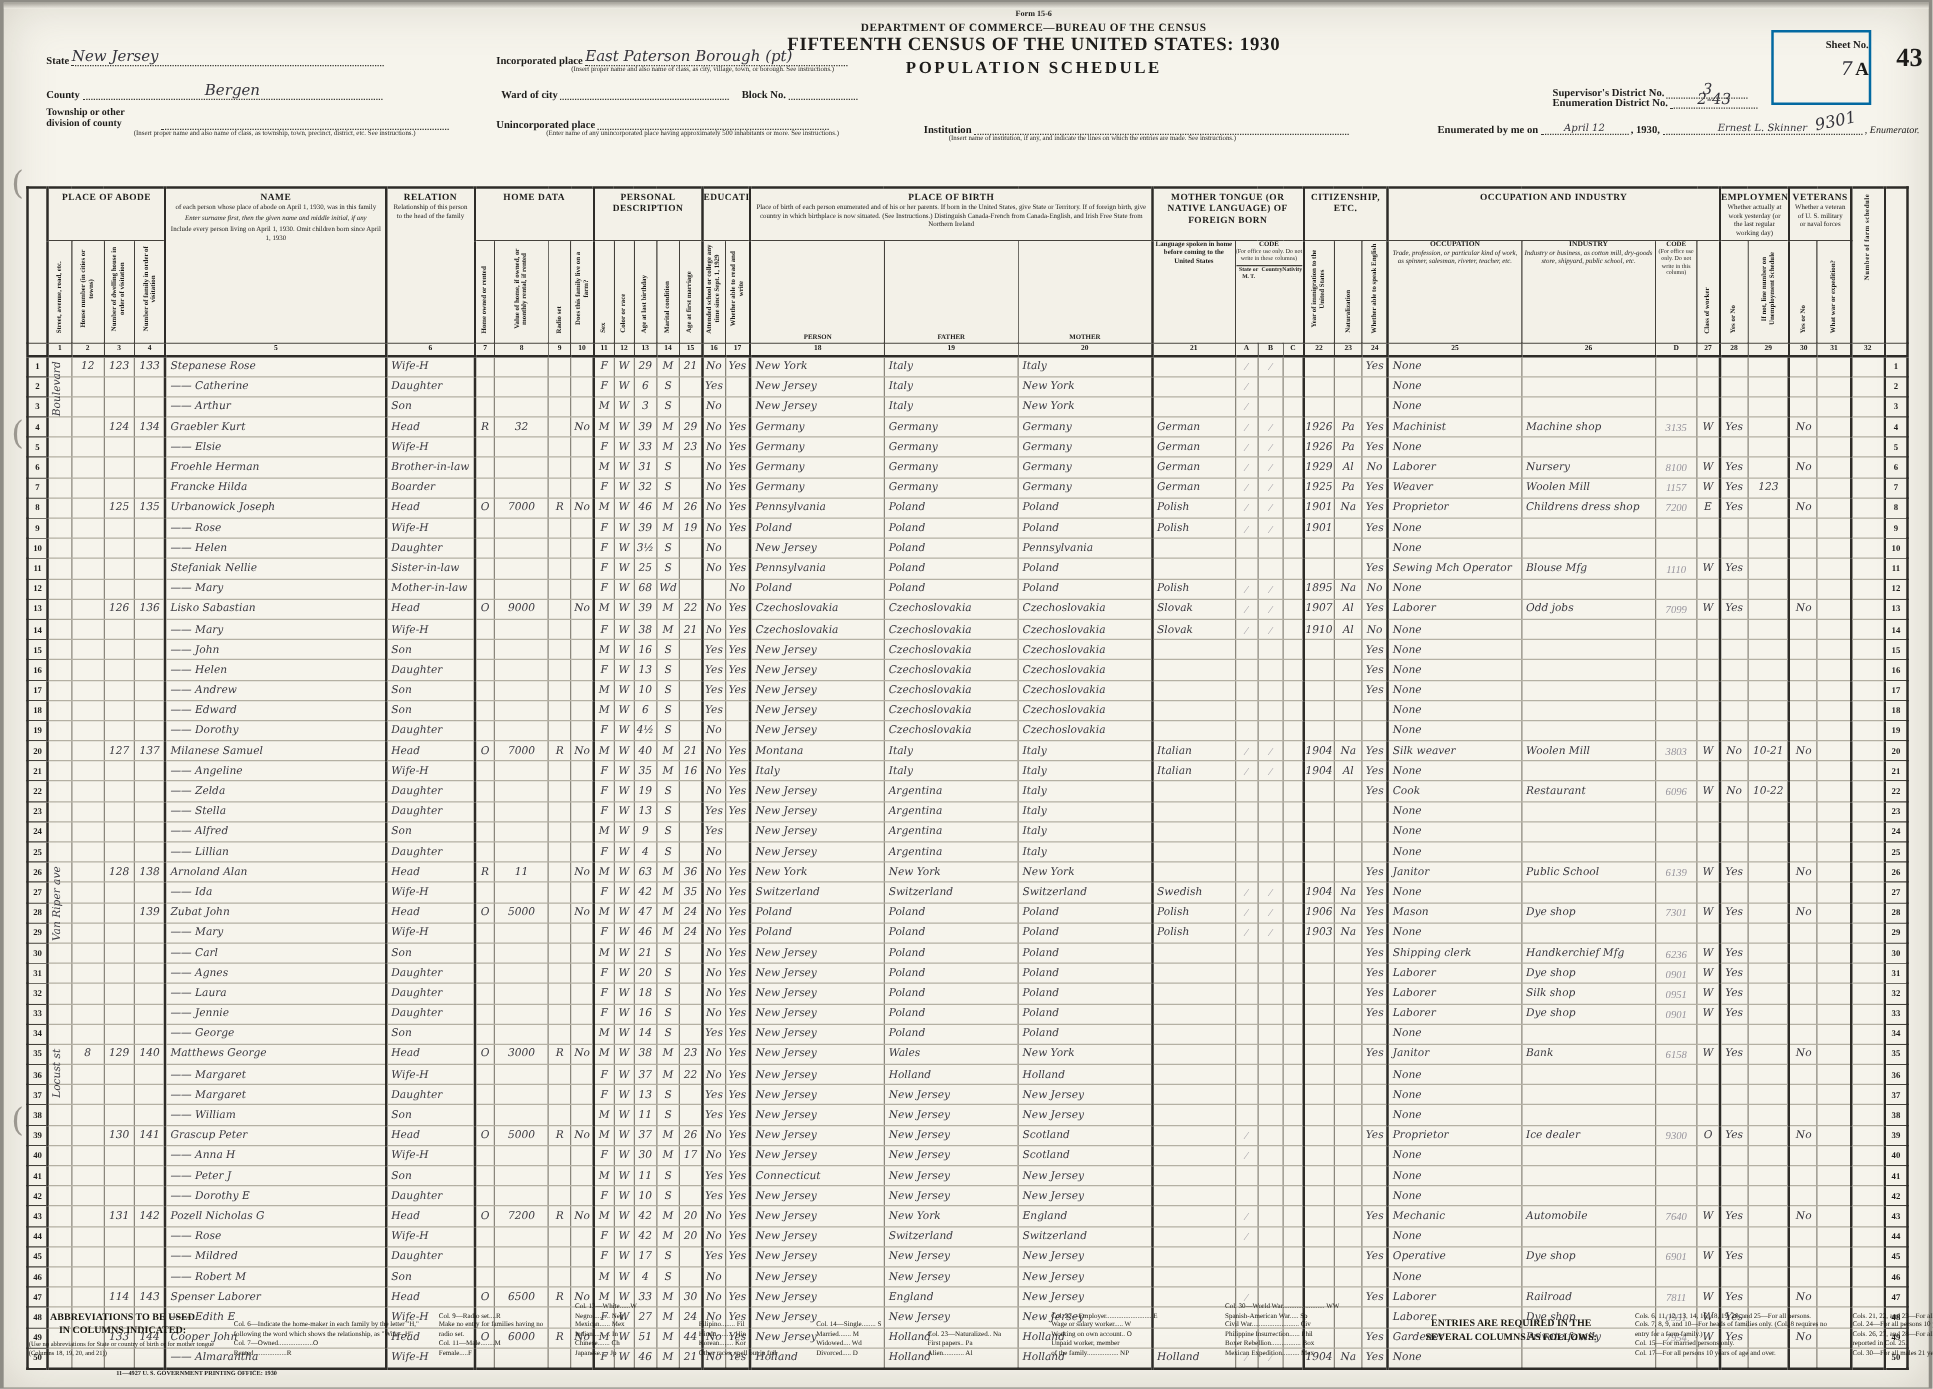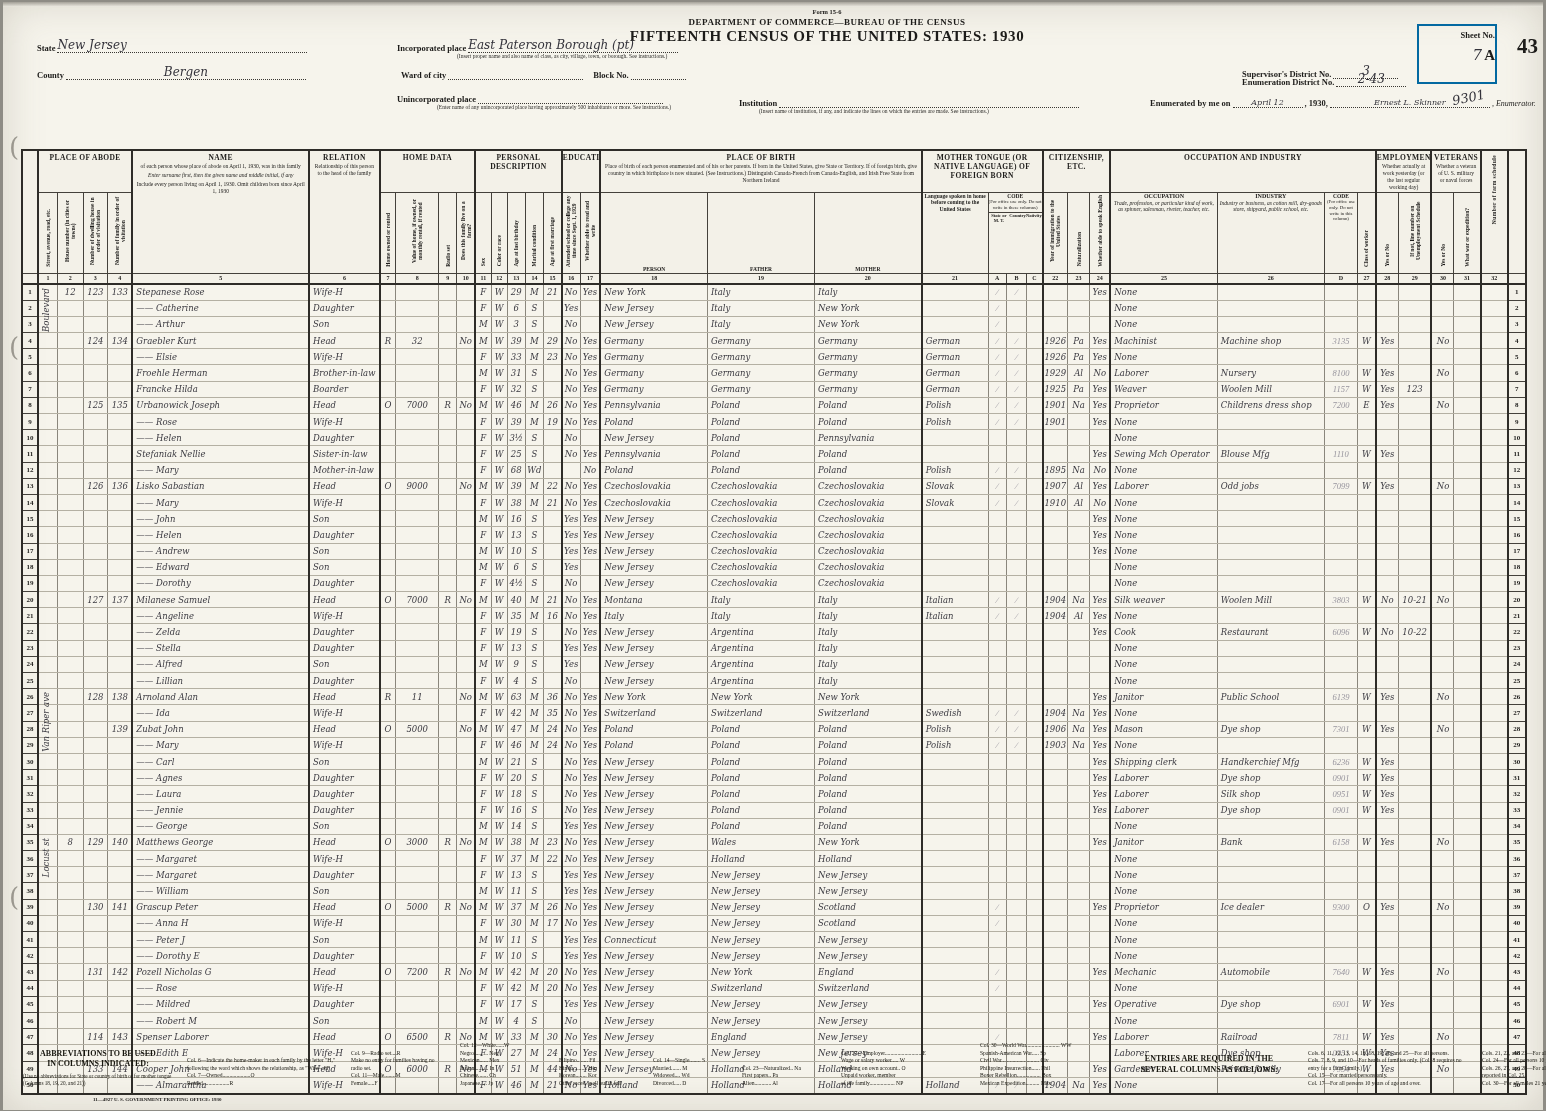--- a/index.html
+++ b/index.html
@@ -66,28 +66,34 @@
 <div class="sheet">
   <div class="edge-top"></div>
   <div class="punch" style="top:130px;">(</div>
   <div class="punch" style="top:330px;">(</div>
   <div class="punch" style="top:880px;">(</div>
 
   <div class="form-header">
     <div class="fh formno" style="left:740px;top:0;width:120px;">Form 15-6</div>
     <div class="fh title-sm" style="left:560px;top:9px;width:480px;">DEPARTMENT OF COMMERCE—BUREAU OF THE CENSUS</div>
     <div class="fh title-lg" style="left:545px;top:20px;width:510px;">FIFTEENTH CENSUS OF THE UNITED STATES:  1930</div>
+    <div class="fh title-md" style="left:560px;top:38px;width:480px;">POPULATION SCHEDULE</div>
 
     <div class="fh" style="left:10px;top:30px;">
       <span class="lbl">State</span>
       <span class="dotline" style="width:250px;"><span class="hw hw-big">New Jersey</span></span>
     </div>
     <div class="fh" style="left:10px;top:57px;">
       <span class="lbl">County</span>
       <span class="dotline" style="width:240px;text-align:center;"><span class="hw hw-big">Bergen</span></span>
+    </div>
+    <div class="fh" style="left:10px;top:78px;width:330px;">
+      <span class="lbl" style="font-size:8px;line-height:1.1;display:inline-block;white-space:normal;width:90px;">Township or other division of county</span>
+      <span class="dotline" style="width:230px;"><span class="hw"></span></span>
+      <div class="tiny" style="margin-left:70px;">(Insert proper name and also name of class, as township, town, precinct, district, etc.   See instructions.)</div>
     </div>
 
     <div class="fh" style="left:370px;top:30px;">
       <span class="lbl">Incorporated place</span>
       <span class="dotline" style="width:210px;"><span class="hw hw-big">East Paterson Borough (pt)</span></span>
       <div class="tiny" style="margin-left:60px;">(Insert proper name and also name of class, as city, village, town, or borough.   See instructions.)</div>
     </div>
     <div class="fh" style="left:374px;top:62px;">
       <span class="lbl">Ward of city</span>
       <span class="dotline" style="width:135px;"><span class="hw"></span></span>

